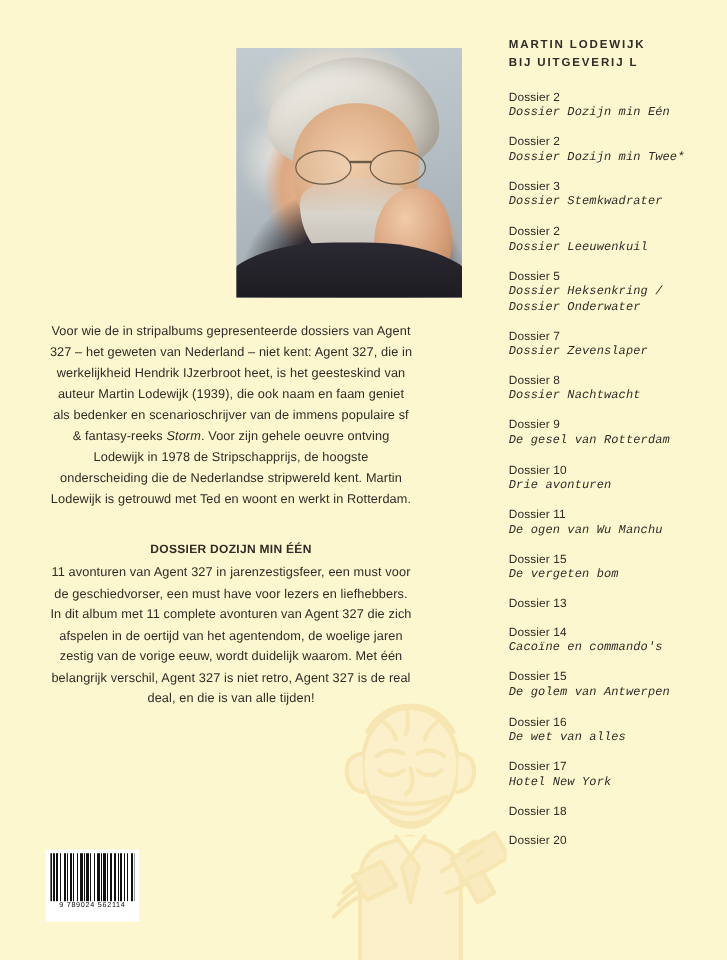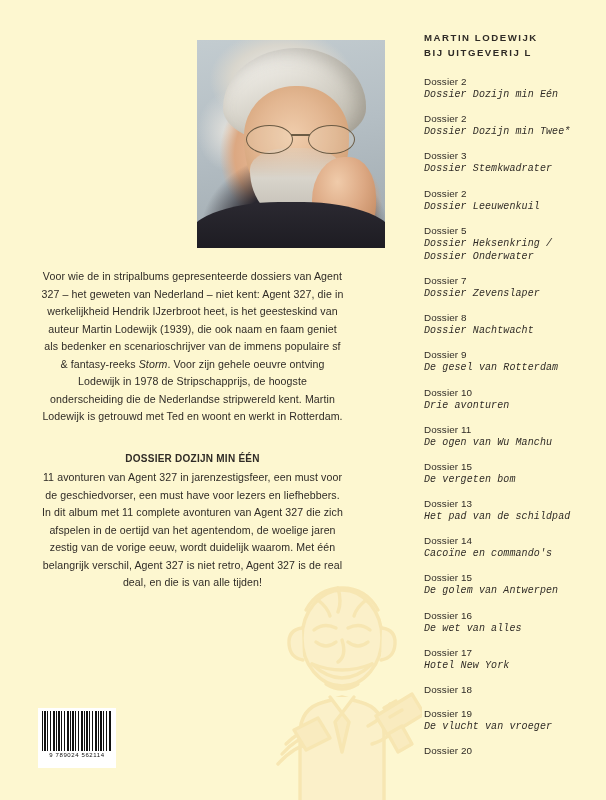--- a/index.html
+++ b/index.html
@@ -325,21 +325,20 @@
         <div class="dossier-item">
           <div class="dossier-num">Dossier 11</div>
           <div class="dossier-title">De ogen van Wu Manchu</div>
         </div>
         <div class="dossier-item">
           <div class="dossier-num">Dossier 15</div>
           <div class="dossier-title">De vergeten bom</div>
         </div>
         <div class="dossier-item">
           <div class="dossier-num">Dossier 13</div>
-          <div class="dossier-title">Het pad van de schildpad</div>
         </div>
         <div class="dossier-item">
           <div class="dossier-num">Dossier 14</div>
           <div class="dossier-title">Cacoïne en commando's</div>
         </div>
         <div class="dossier-item">
           <div class="dossier-num">Dossier 15</div>
           <div class="dossier-title">De golem van Antwerpen</div>
         </div>
         <div class="dossier-item">
@@ -347,23 +346,19 @@
           <div class="dossier-title">De wet van alles</div>
         </div>
         <div class="dossier-item">
           <div class="dossier-num">Dossier 17</div>
           <div class="dossier-title">Hotel New York</div>
         </div>
         <div class="dossier-item">
           <div class="dossier-num">Dossier 18</div>
         </div>
         <div class="dossier-item">
-          <div class="dossier-num">Dossier 19</div>
-          <div class="dossier-title">De vlucht van vroeger</div>
-        </div>
-        <div class="dossier-item">
           <div class="dossier-num">Dossier 20</div>
         </div>
       </div>
 
   </div>
 
 </div>
 
 </body></html>

